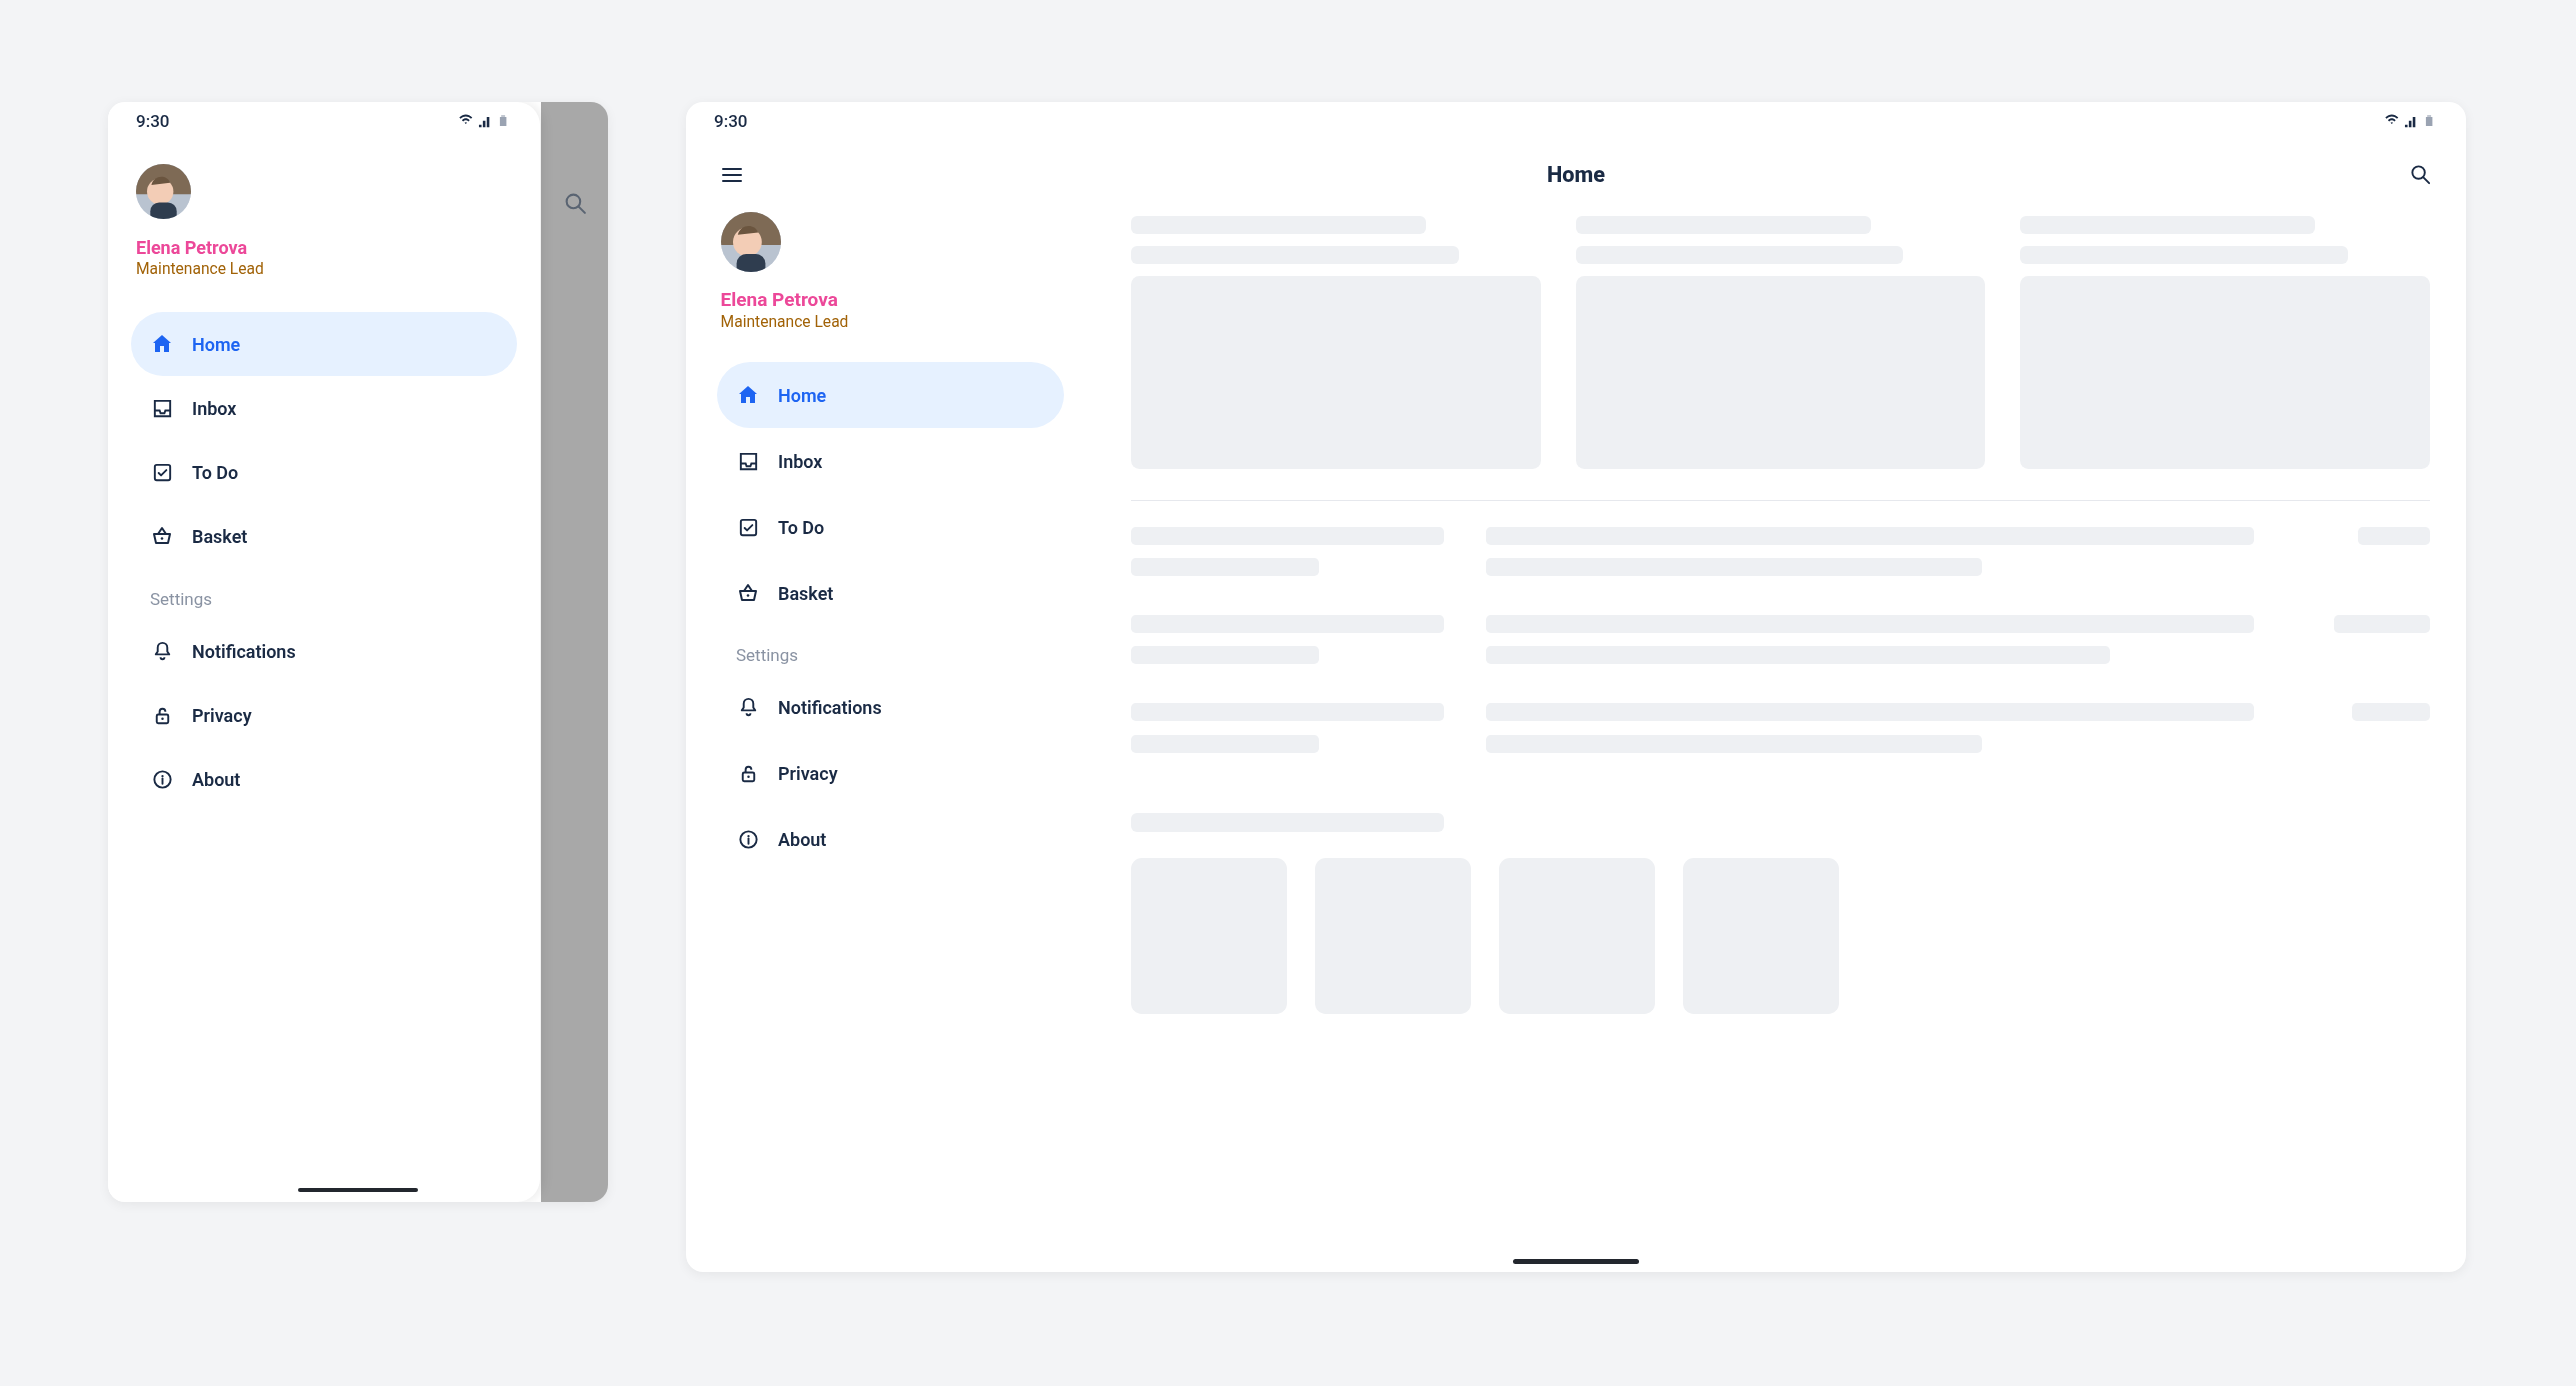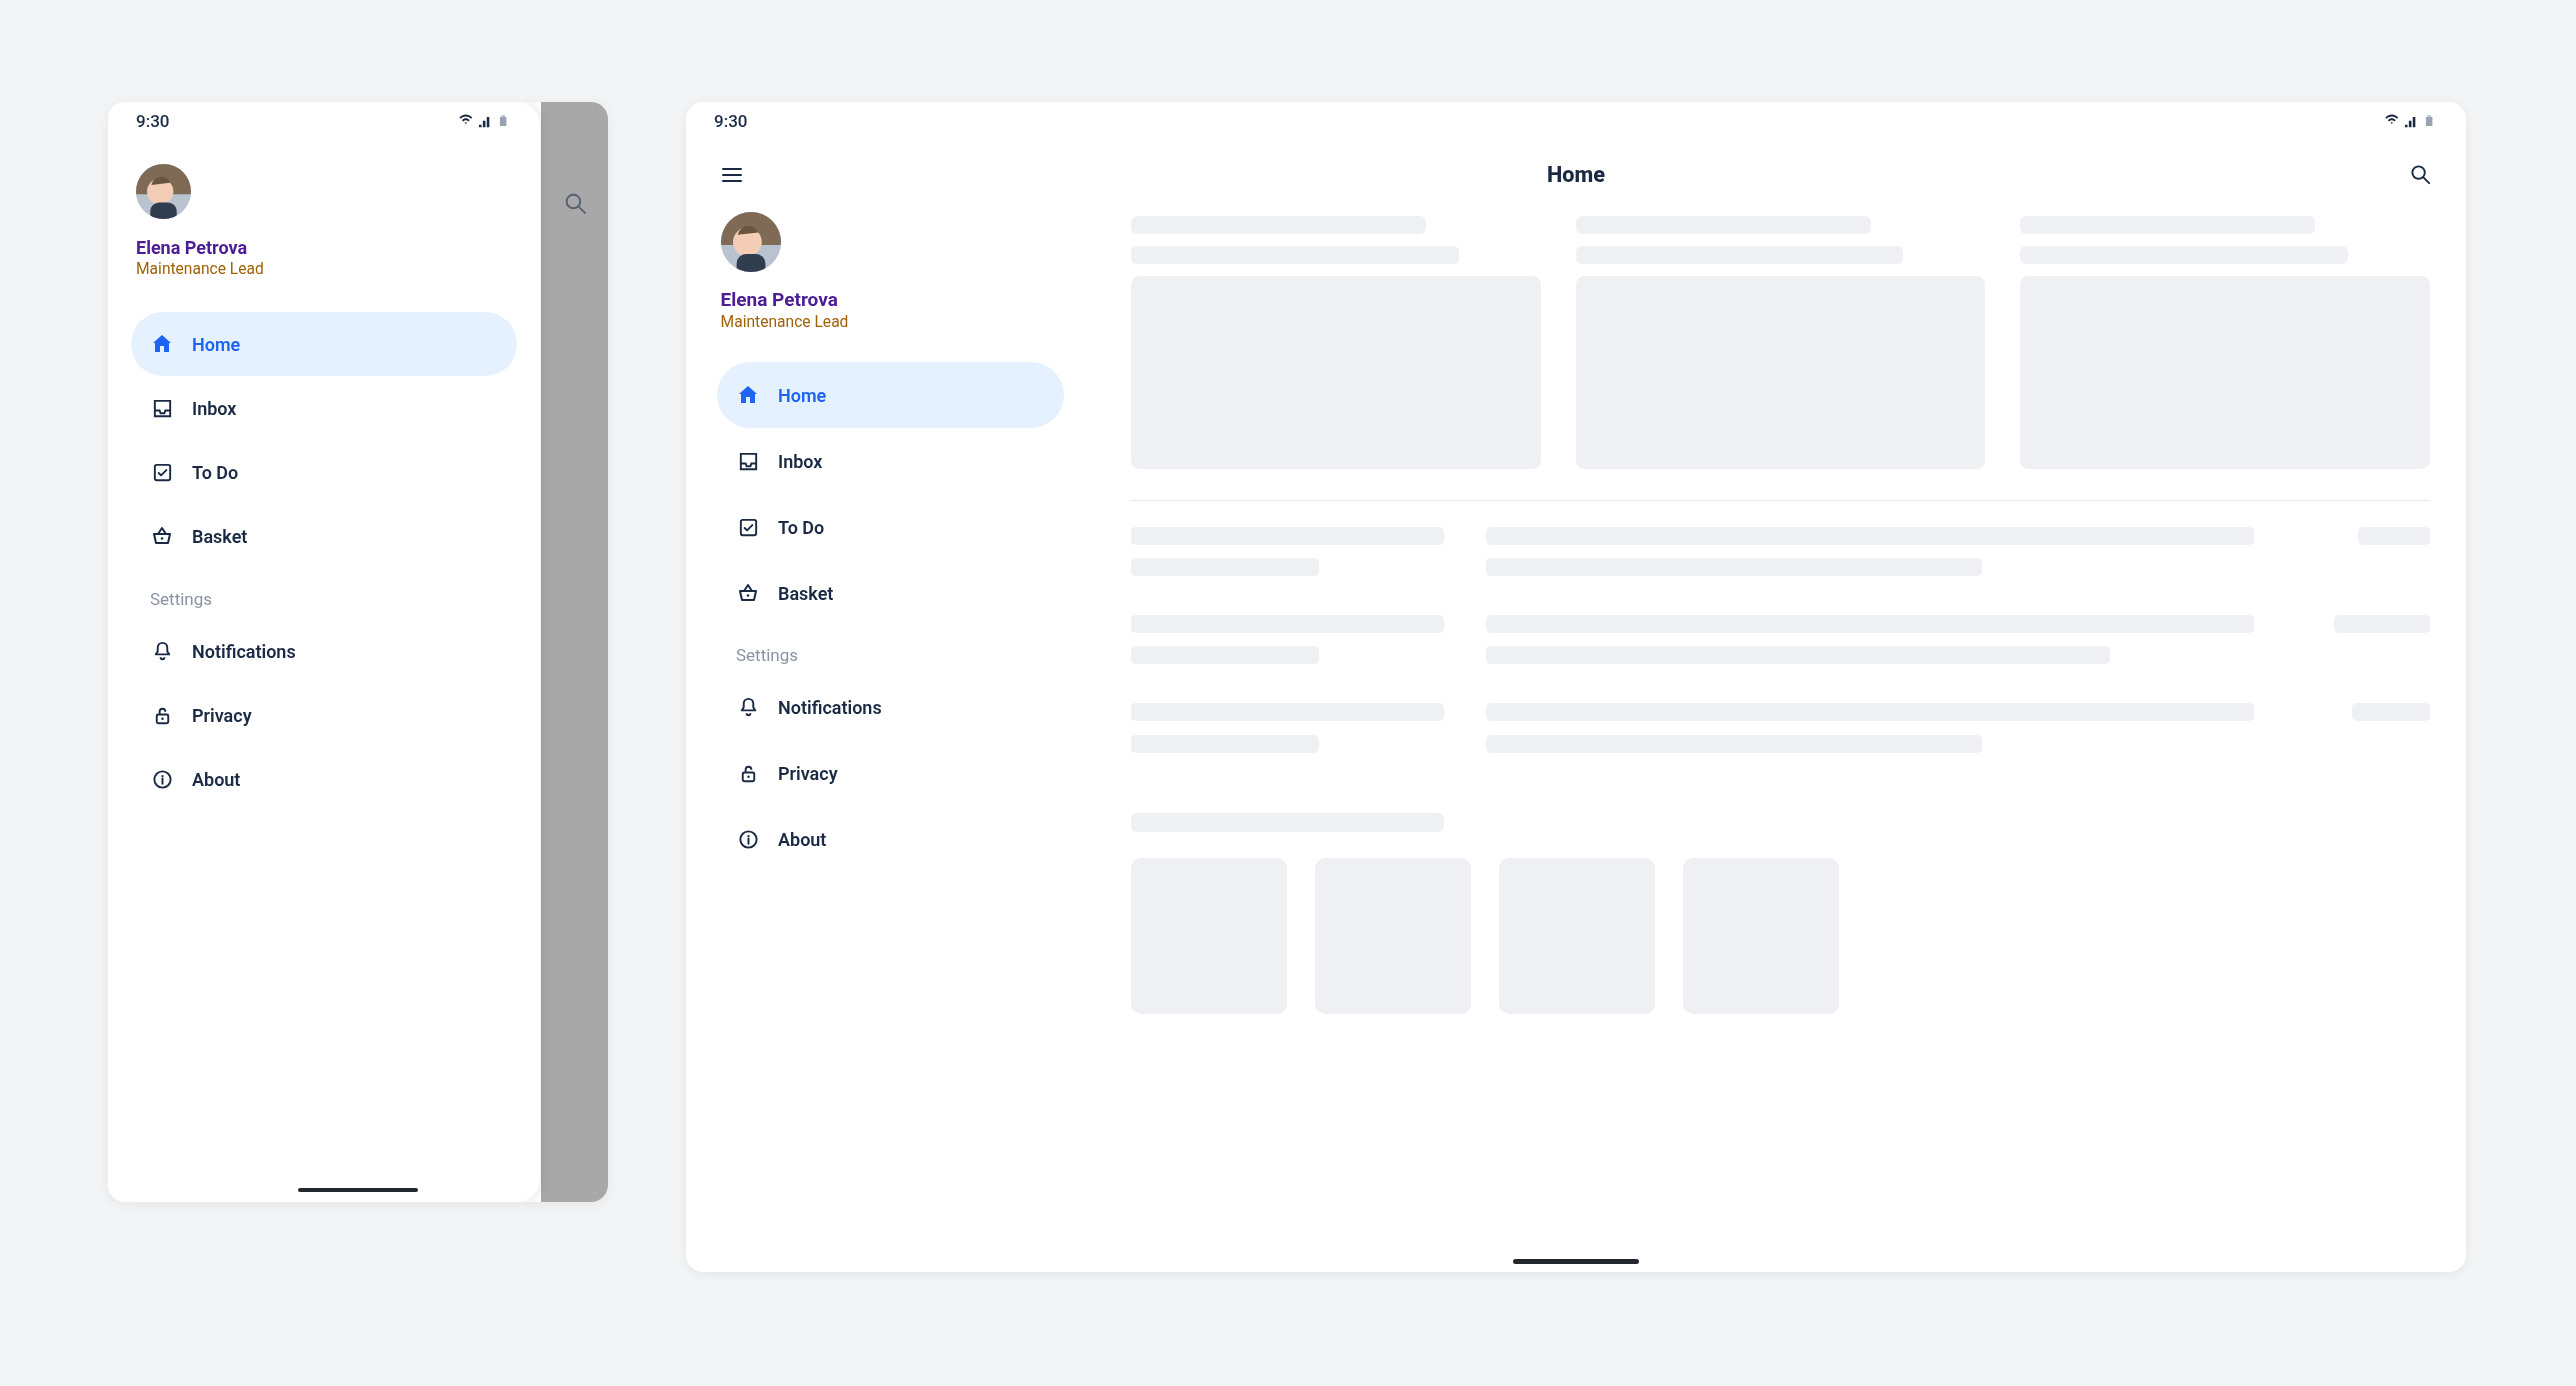--- a/index.html
+++ b/index.html
@@ -38,21 +38,21 @@
   .status-icon { width: 15.6px; height: 15.6px; }
   .avatar {
     width: 55px; height: 55px;
     border-radius: 50%;
     overflow: hidden;
     background: #dde3ea;
     position: relative;
     flex-shrink:0;
   }
   .avatar svg { width:100%; height:100%; display:block; }
-  .profile-name { font-size: 18px; font-weight:700; color:#4c1d95; }
+  .profile-name { font-size: 18px; font-weight:700; color:#ec4899; }
   .profile-role { font-size: 15.6px; color:#a16207; margin-top:2.4px; }
 
   .nav-item {
     display:flex;
     align-items:center;
     gap:15.6px;
     height: 47px;
     border-radius: 601px;
     padding: 0 15.6px;
     font-size: 17px;

